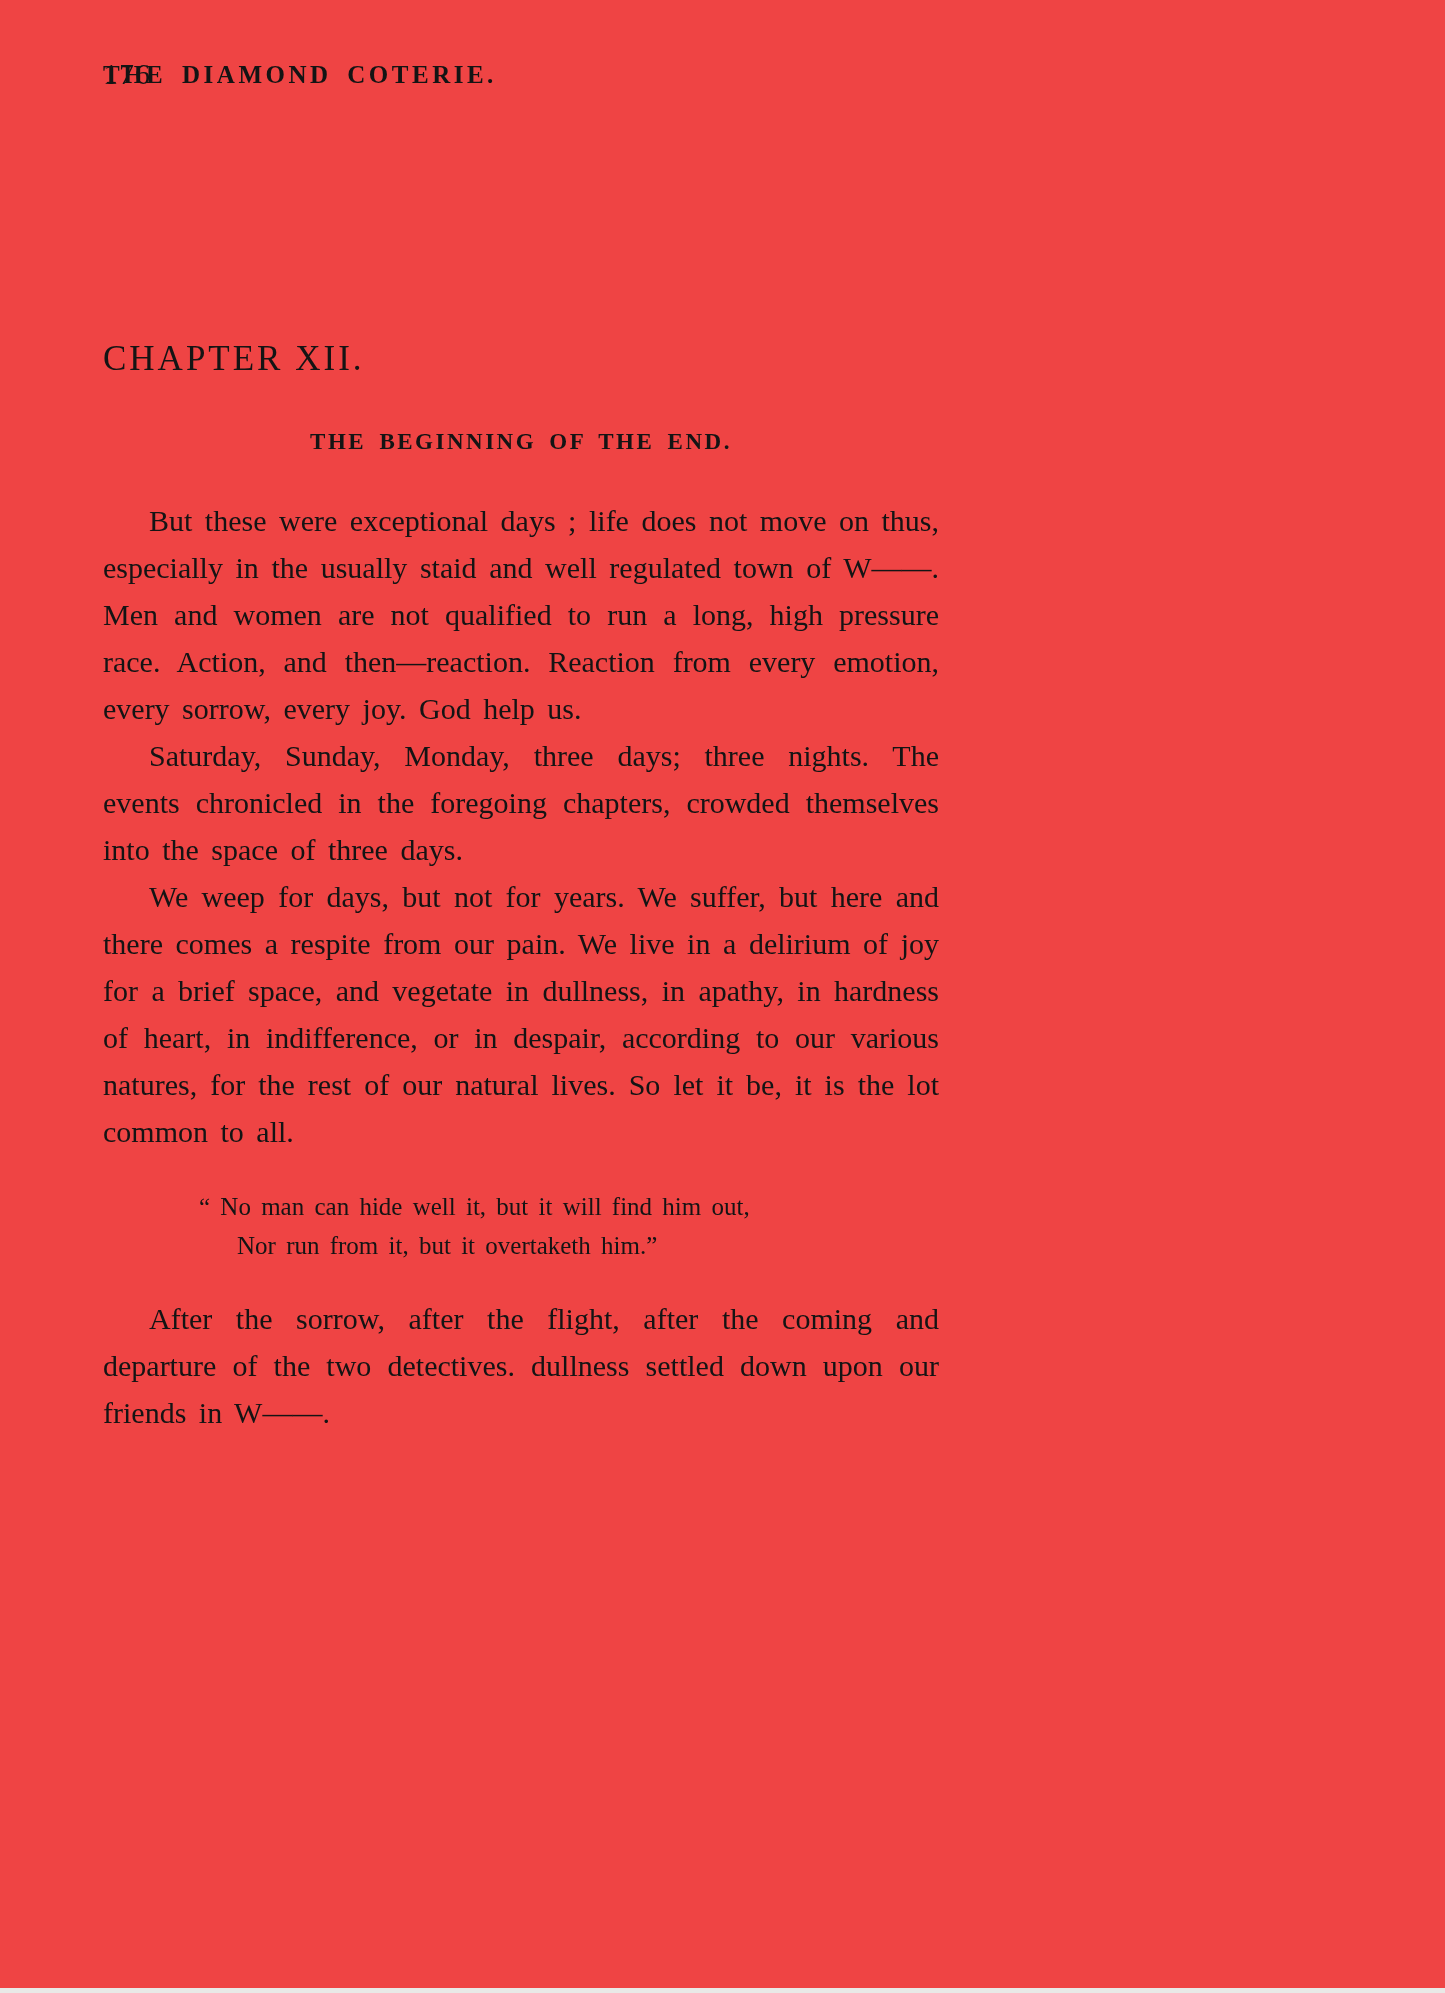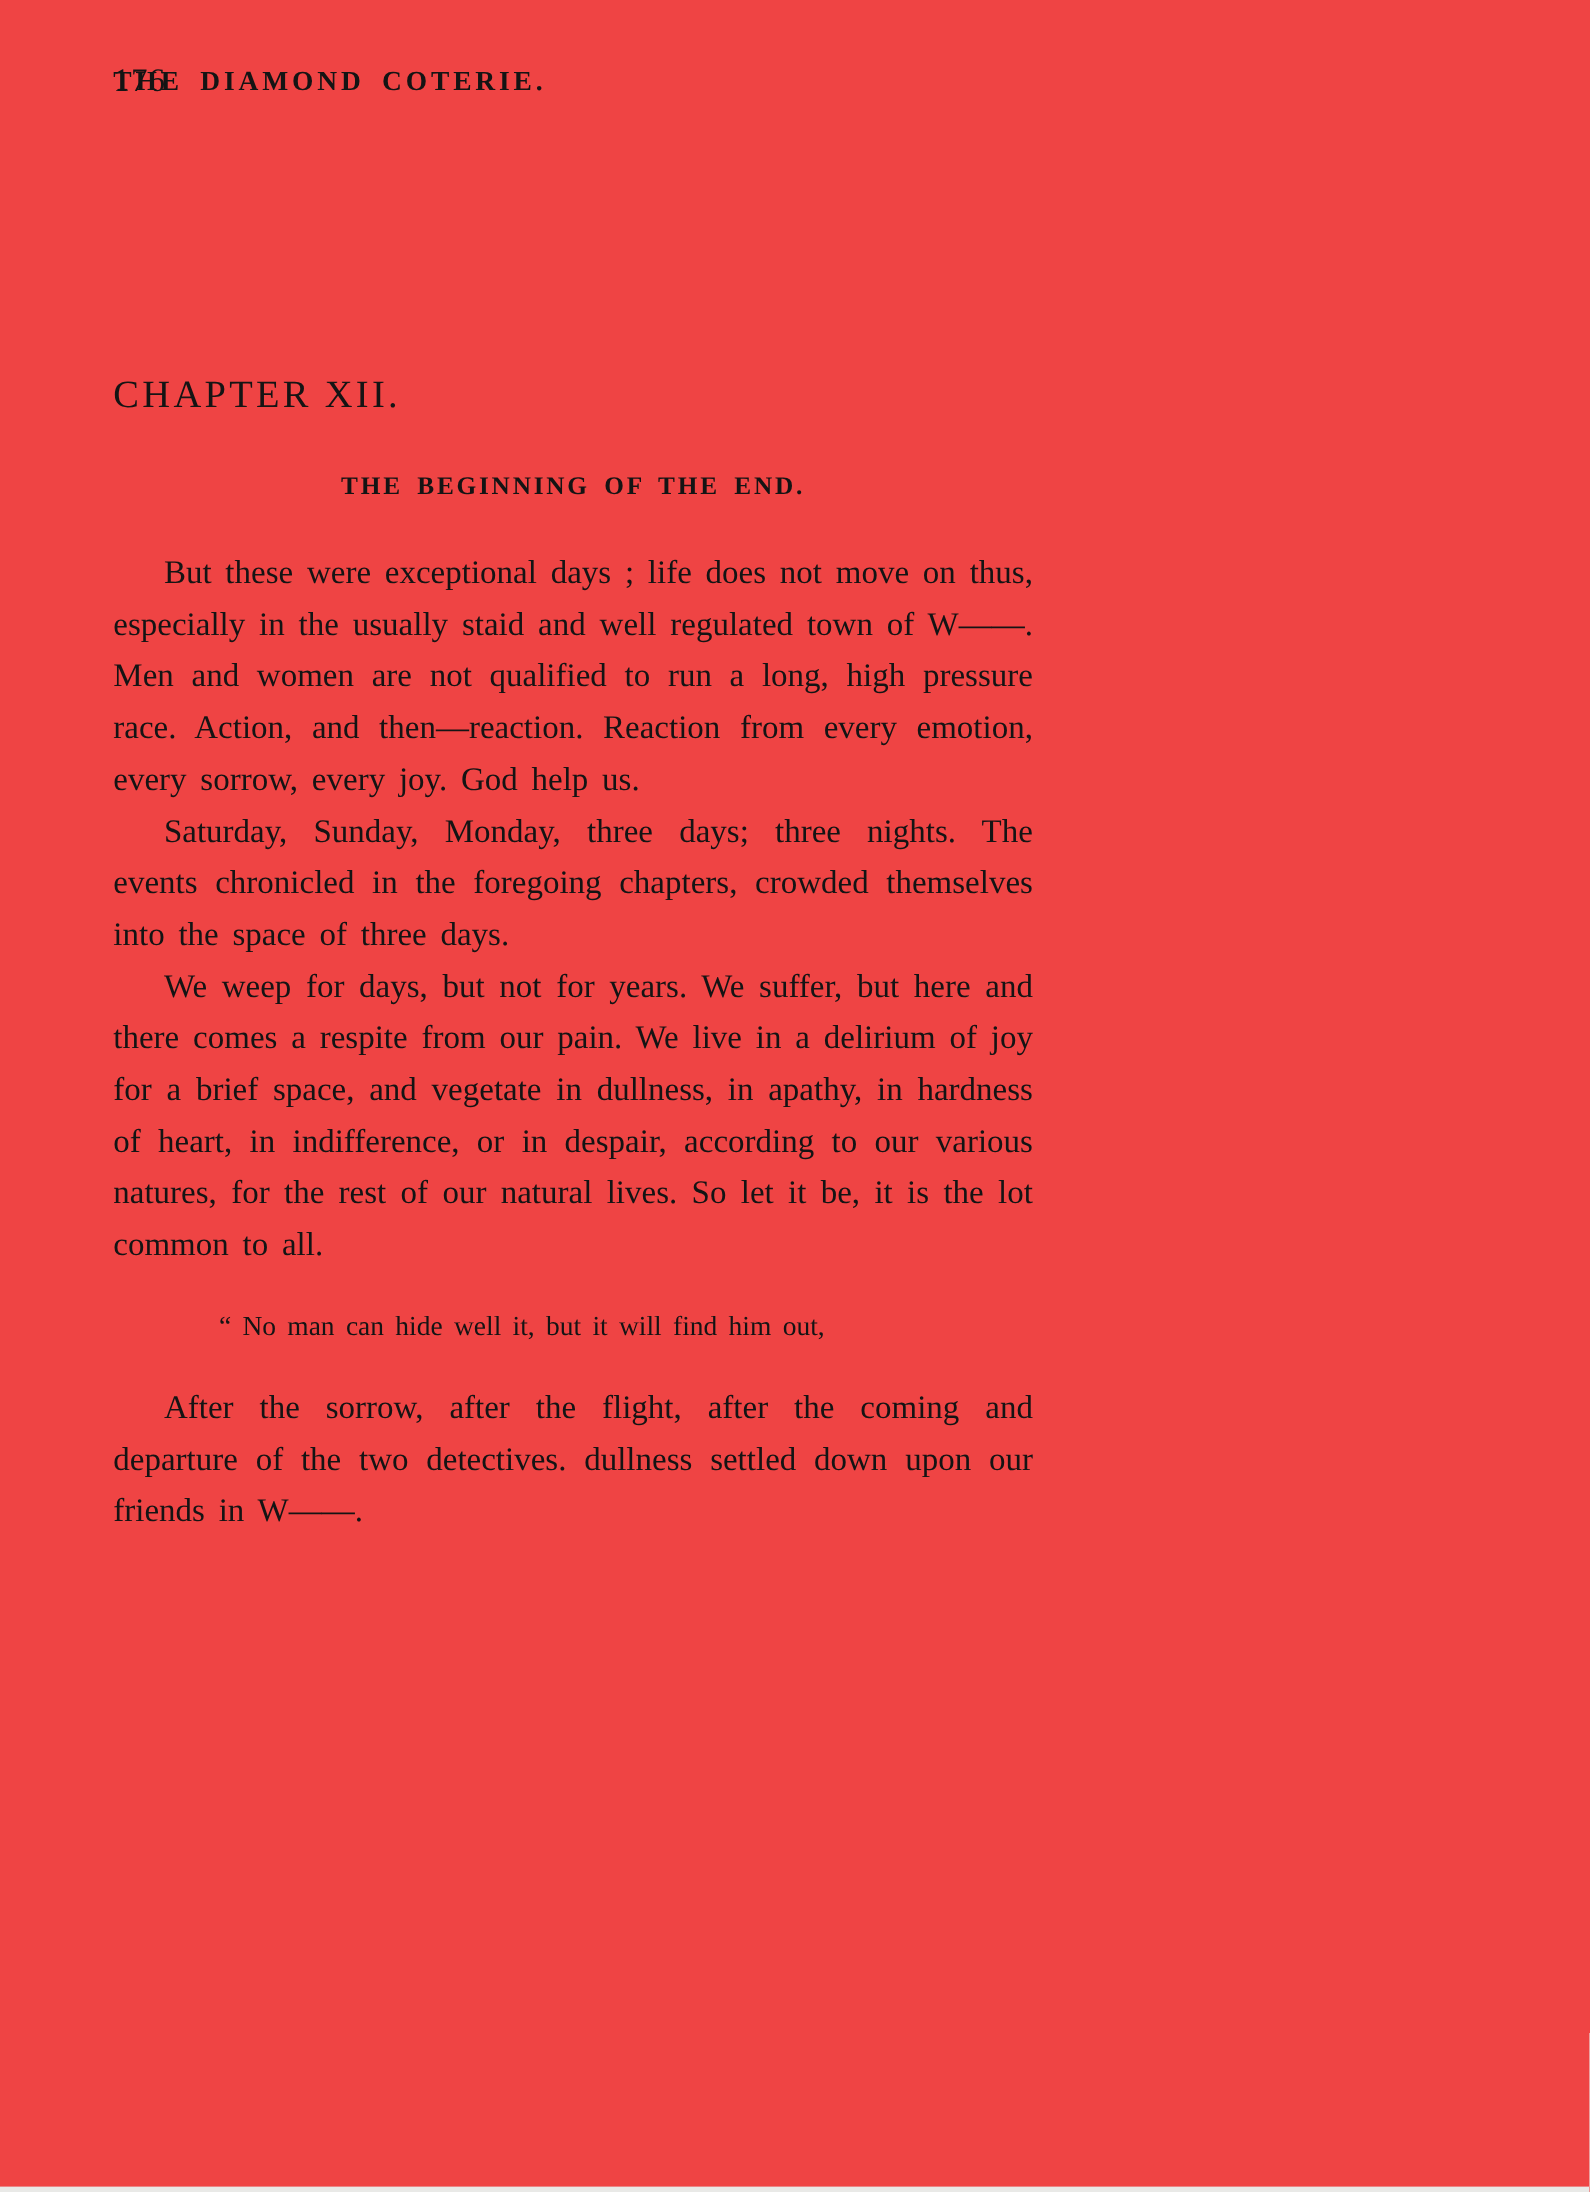--- a/index.html
+++ b/index.html
@@ -97,19 +97,20 @@
 
     <div class="chapter-subtitle">THE BEGINNING OF THE END.</div>
 
     <div class="body-text">
       <p>But these were exceptional days ; life does not move on thus, especially in the usually staid and well regulated town of W——.   Men and women are not qualified to run a long, high pressure race.   Action, and then—reaction.   Reaction from every emotion, every sorrow, every joy.   God help us.</p>
       <p>Saturday, Sunday, Monday, three days; three nights.  The events chronicled in the foregoing chapters, crowded themselves into the space of three days.</p>
       <p>We weep for days, but not for years.  We suffer, but here and there comes a respite from our pain.   We live in a delirium of joy for a brief space, and vegetate in dullness, in apathy, in hardness of heart, in indifference, or in despair, according to our various natures, for the rest of our natural lives.   So let it be, it is the lot common to all.</p>
 
       <div class="verse-quote">
         <div class="quote-line-1">“ No man can hide well it, but it will find him out,</div>
+        <div class="quote-line-2">Nor run from it, but it overtaketh him.”</div>
       </div>
 
       <p>After the sorrow, after the flight, after the coming and departure of the two detectives. dullness settled down upon our friends in W——.</p>
     </div>
 
   </div>
 </div>
 
 </body></html>

